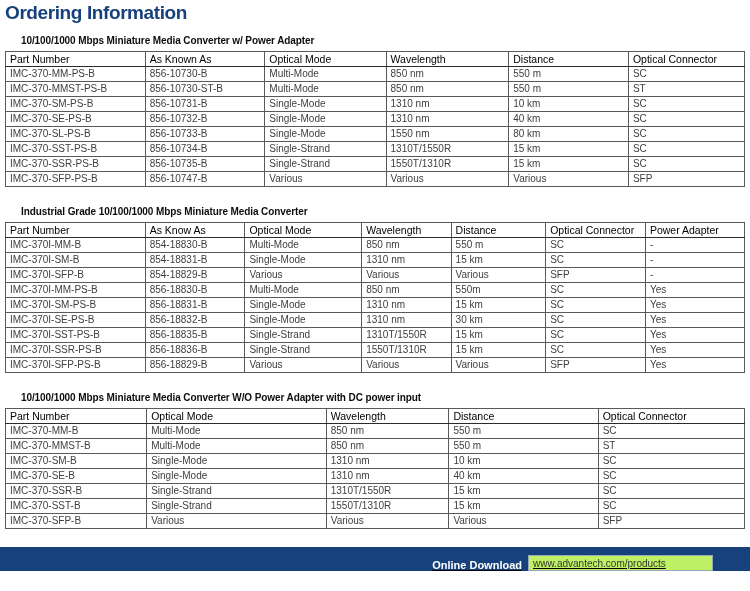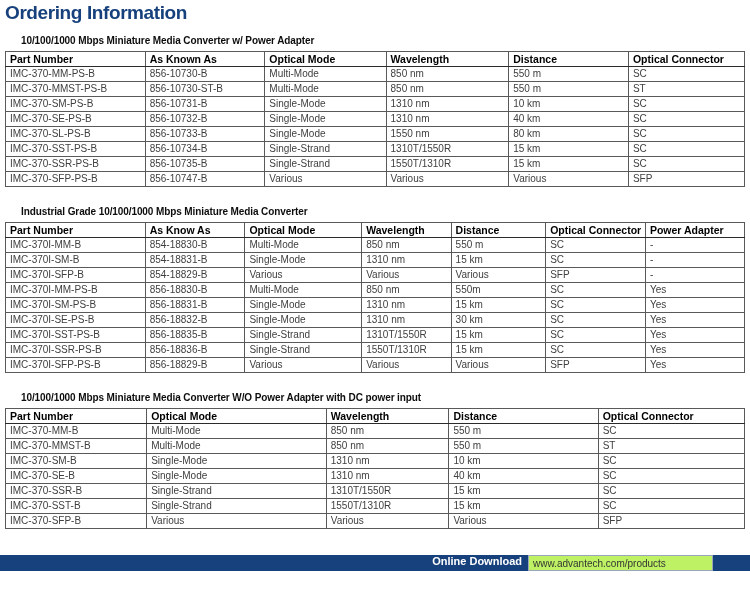--- a/index.html
+++ b/index.html
@@ -44,34 +44,35 @@
     border: 1px solid #595959;
     padding: 1px 4px;
     font-size: 10px;
     line-height: 12px;
     text-align: left;
     overflow: hidden;
     white-space: nowrap;
   }
   .ordering-table th {
     font-size: 10.5px;
-    font-weight: bold;
+    font-weight: normal;
     color: #000000;
     border-bottom: 1px solid #2b2b2b;
   }
   .ordering-table td { color: #404040; }
 
   .footer-bar {
     position: absolute;
     left: 0; bottom: 20px;
-    width: 750px; height: 16px;
+    width: 750px; height: 24px;
     background: var(--navy);
     display: flex;
-    align-items: flex-start;
+    align-items: flex-end;
     justify-content: flex-end;
+    text-decoration: underline;
   }
   .footer-label {
     color: #ffffff;
     font-weight: bold;
     font-size: 11px;
     margin-right: 6px;
     white-space: nowrap;
   }
   .footer-url-box {
     width: 185px; height: 16px;

